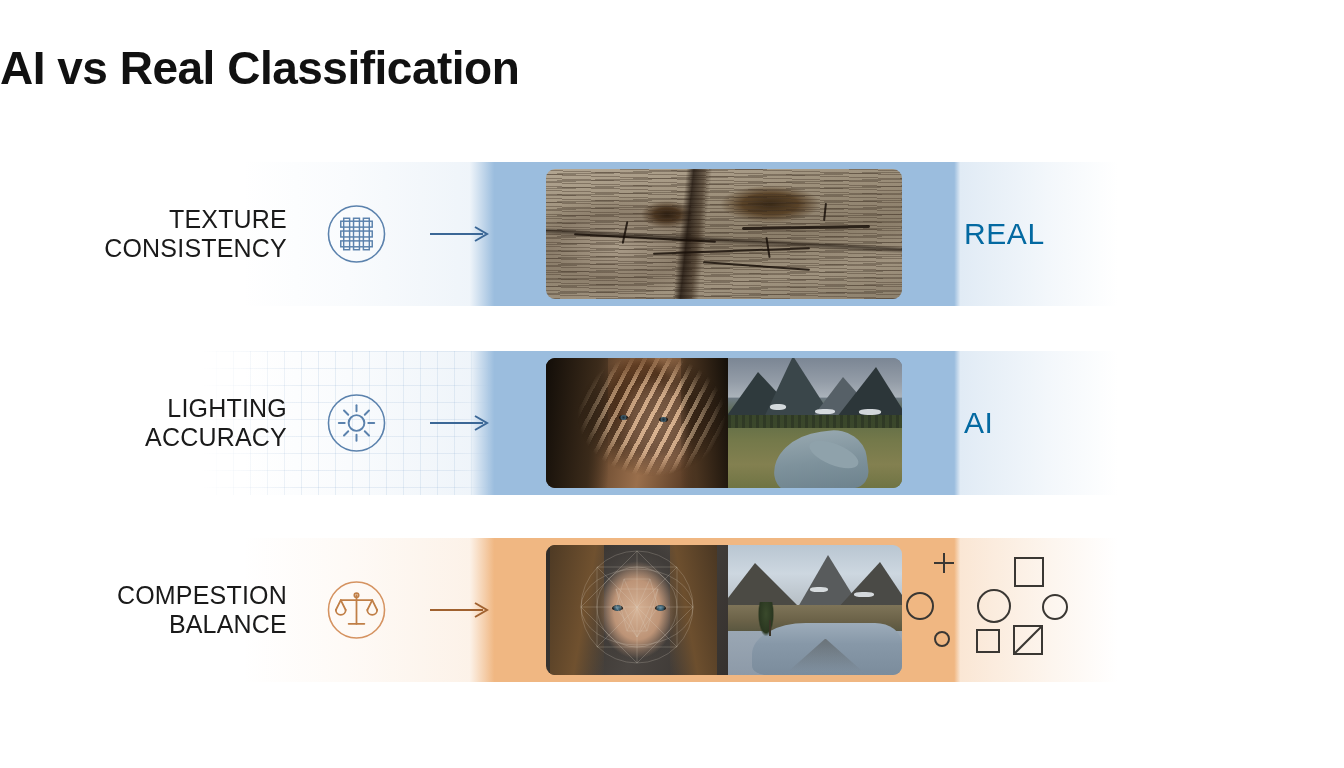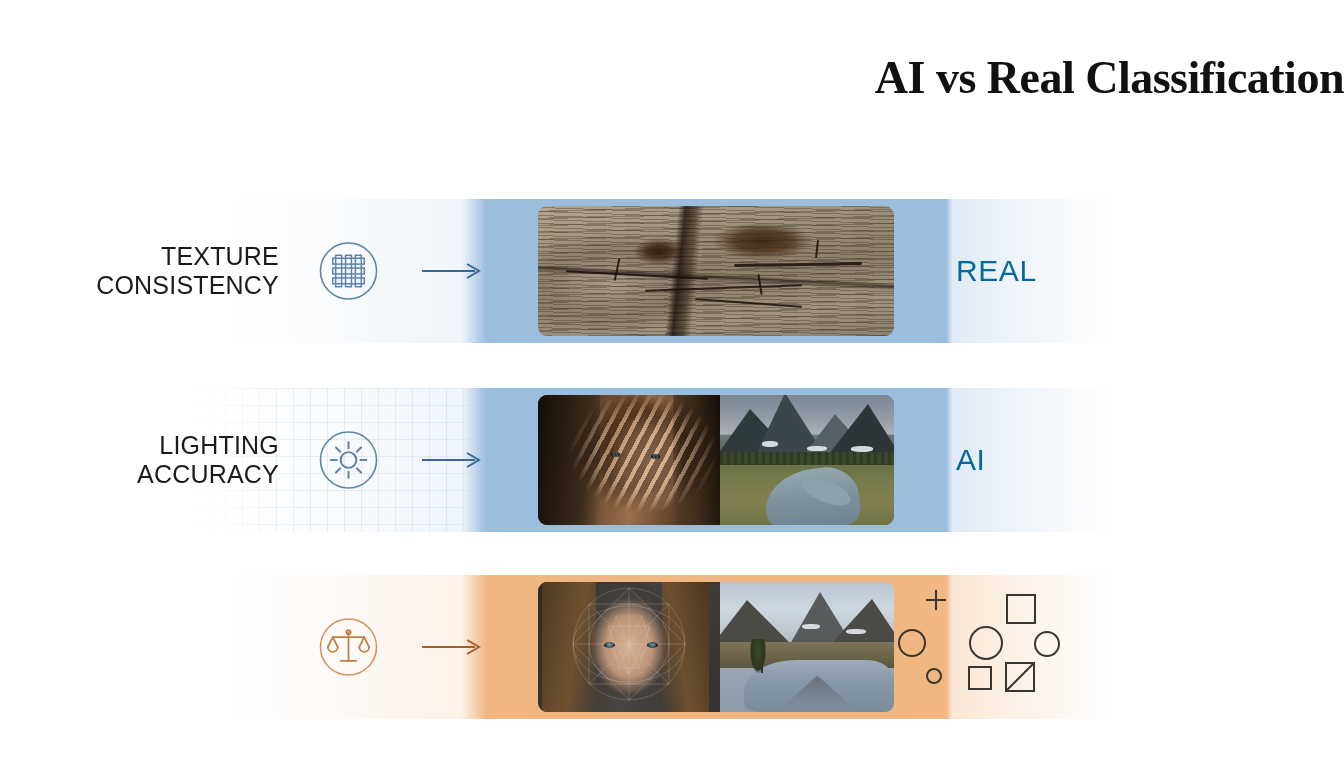--- a/index.html
+++ b/index.html
@@ -11,39 +11,37 @@
     height: 768px;
     background: #ffffff;
     font-family: "Liberation Sans", sans-serif;
     overflow: hidden;
     position: relative;
   }
 
   
   .page-title {
     position: absolute;
-    top: 55px;
+    top: 45px;
     left: 0;
     width: 1344px;
-    text-align: right;
+    text-align: left;
     font-size: 46px;
     font-weight: 700;
     color: #111111;
     letter-spacing: -0.5px;
     line-height: 1;
-    font-family: Liberation Serif, serif;
   }
 
   
   .row {
     position: absolute;
-    left: 4px;
+    left: 12px;
     width: 1152px;
     height: 144px;
-    margin-top: 37px;
   }
   #row-0 { top: 162px; }
   #row-1 { top: 351px; }
   #row-2 { top: 538px; }
 
   .band {
     position: absolute;
     top: 0;
     left: 230px;
     width: 876px;
@@ -370,20 +368,22 @@
       <div class="river2"></div>
     </div>
   </div>
 
   <div class="right-label">AI</div>
 </div>
 
 <div class="row" id="row-2">
   <div class="band orange"></div>
 
+  <div class="row-label">COMPESTION
+BALANCE</div>
 
   <div class="icon-circle">
     <svg viewBox="0 0 60 60">
       <circle cx="30" cy="30" r="28.5" fill="none" stroke="#d59361" stroke-width="1.6"></circle>
       <g fill="none" stroke="#c07f47" stroke-width="1.8" stroke-linecap="round">
         <line x1="30" y1="15" x2="30" y2="44"></line>
         <line x1="14" y1="20" x2="46" y2="20"></line>
         <line x1="22" y1="44" x2="38" y2="44"></line>
         <line x1="14" y1="20" x2="9" y2="30"></line>
         <line x1="14" y1="20" x2="19" y2="30"></line>

